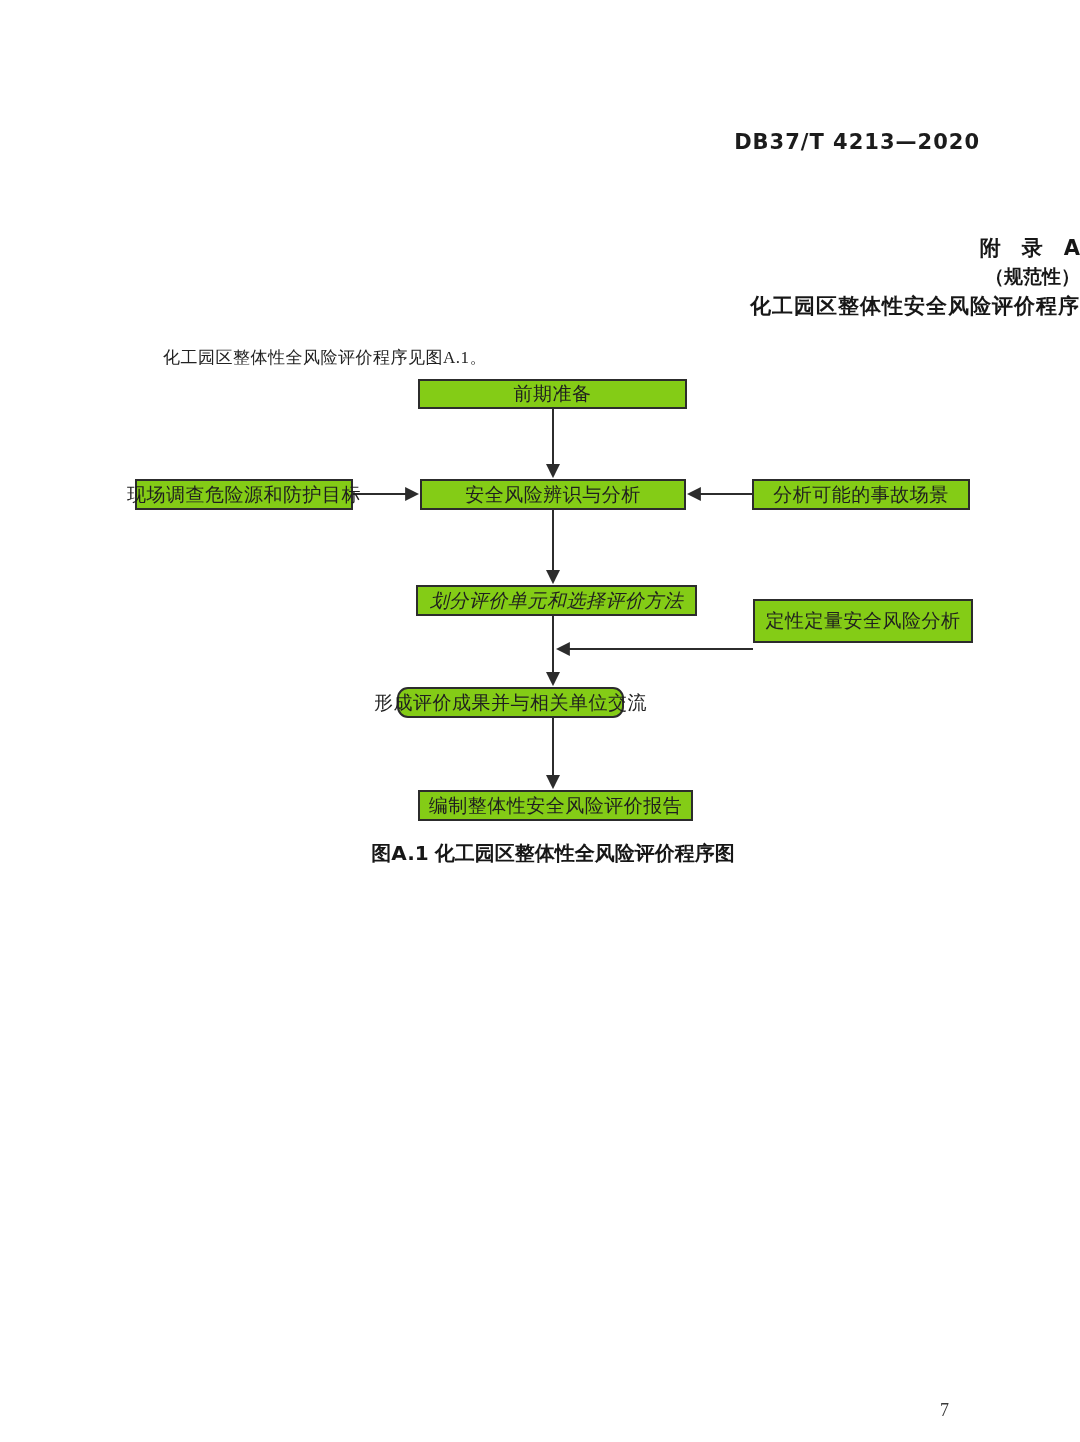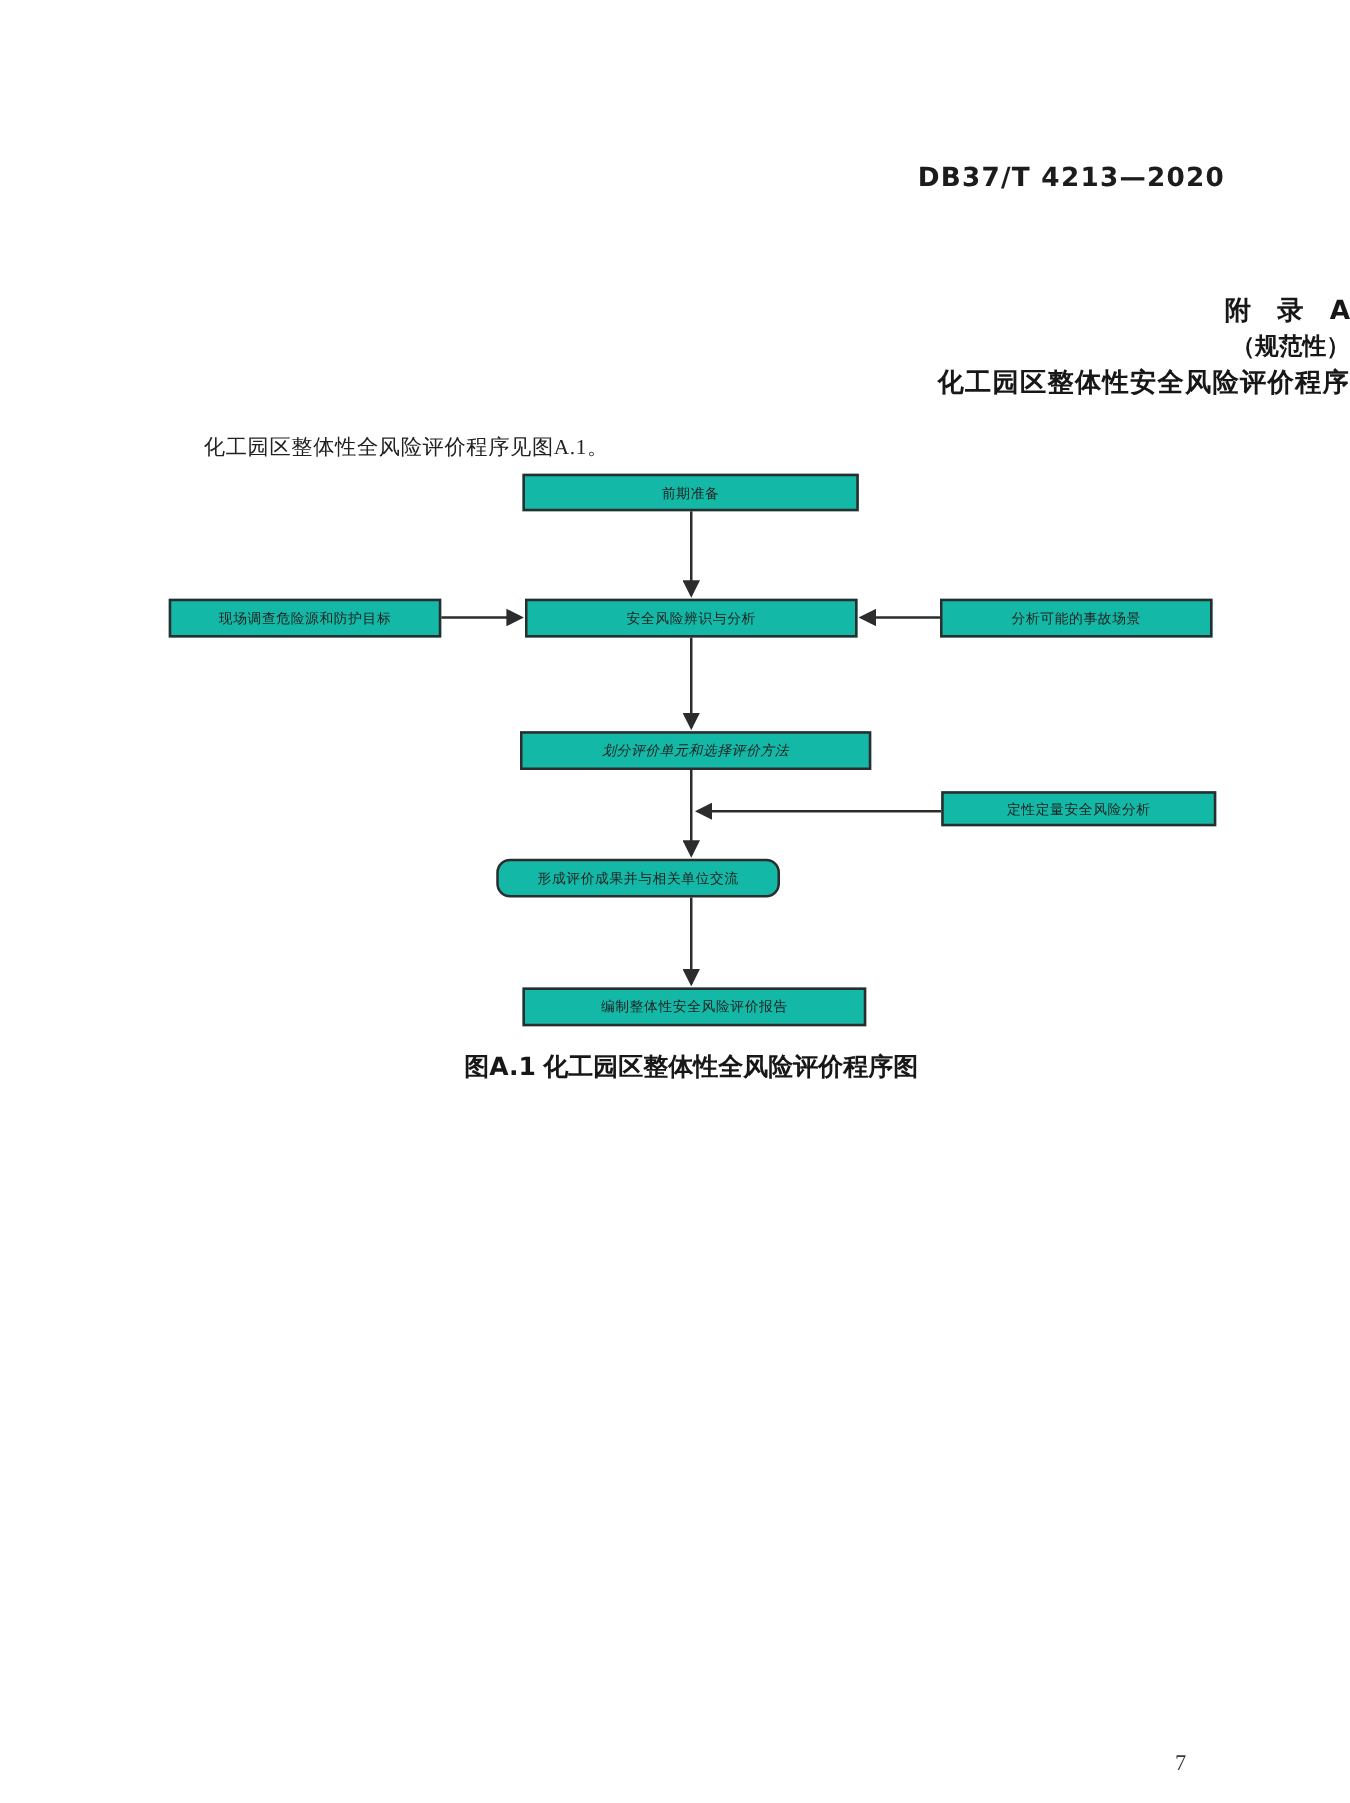--- a/index.html
+++ b/index.html
@@ -66,35 +66,35 @@
     position: absolute;
     inset: 0;
     width: 1080px;
     height: 1442px;
     pointer-events: none;
   }
   .flow-node {
     position: absolute;
     box-sizing: border-box;
     border: 2px solid #2c2c2c;
-    background: #14b8a6;
+    background: #84cc16;
     display: flex;
     align-items: center;
     justify-content: center;
-    font-size: 11px;
+    font-size: 19px;
     letter-spacing: 0.5px;
     color: #1f1f1f;
     white-space: nowrap;
   }
   .node-prep     { left: 418px; top: 379px; width: 269px; height: 30px; }
   .node-survey   { left: 135px; top: 479px; width: 218px; height: 31px; }
   .node-identify { left: 420px; top: 479px; width: 266px; height: 31px; }
   .node-scenario { left: 752px; top: 479px; width: 218px; height: 31px; }
   .node-divide   { left: 416px; top: 585px; width: 281px; height: 31px; font-style: italic; }
-  .node-analysis { left: 753px; top: 633px; width: 220px; height: 28px; }
+  .node-analysis { left: 753px; top: 599px; width: 220px; height: 44px; }
   .node-results  { left: 397px; top: 687px; width: 227px; height: 31px; border-radius: 11px; }
   .node-report   { left: 418px; top: 790px; width: 275px; height: 31px; }
   .figure-caption {
     position: absolute;
     top: 840px;
     left: 0;
     right: 0;
     text-align: center;
     transform: translateX(13px);
     font-family: "DejaVu Sans", "Liberation Sans", sans-serif;

